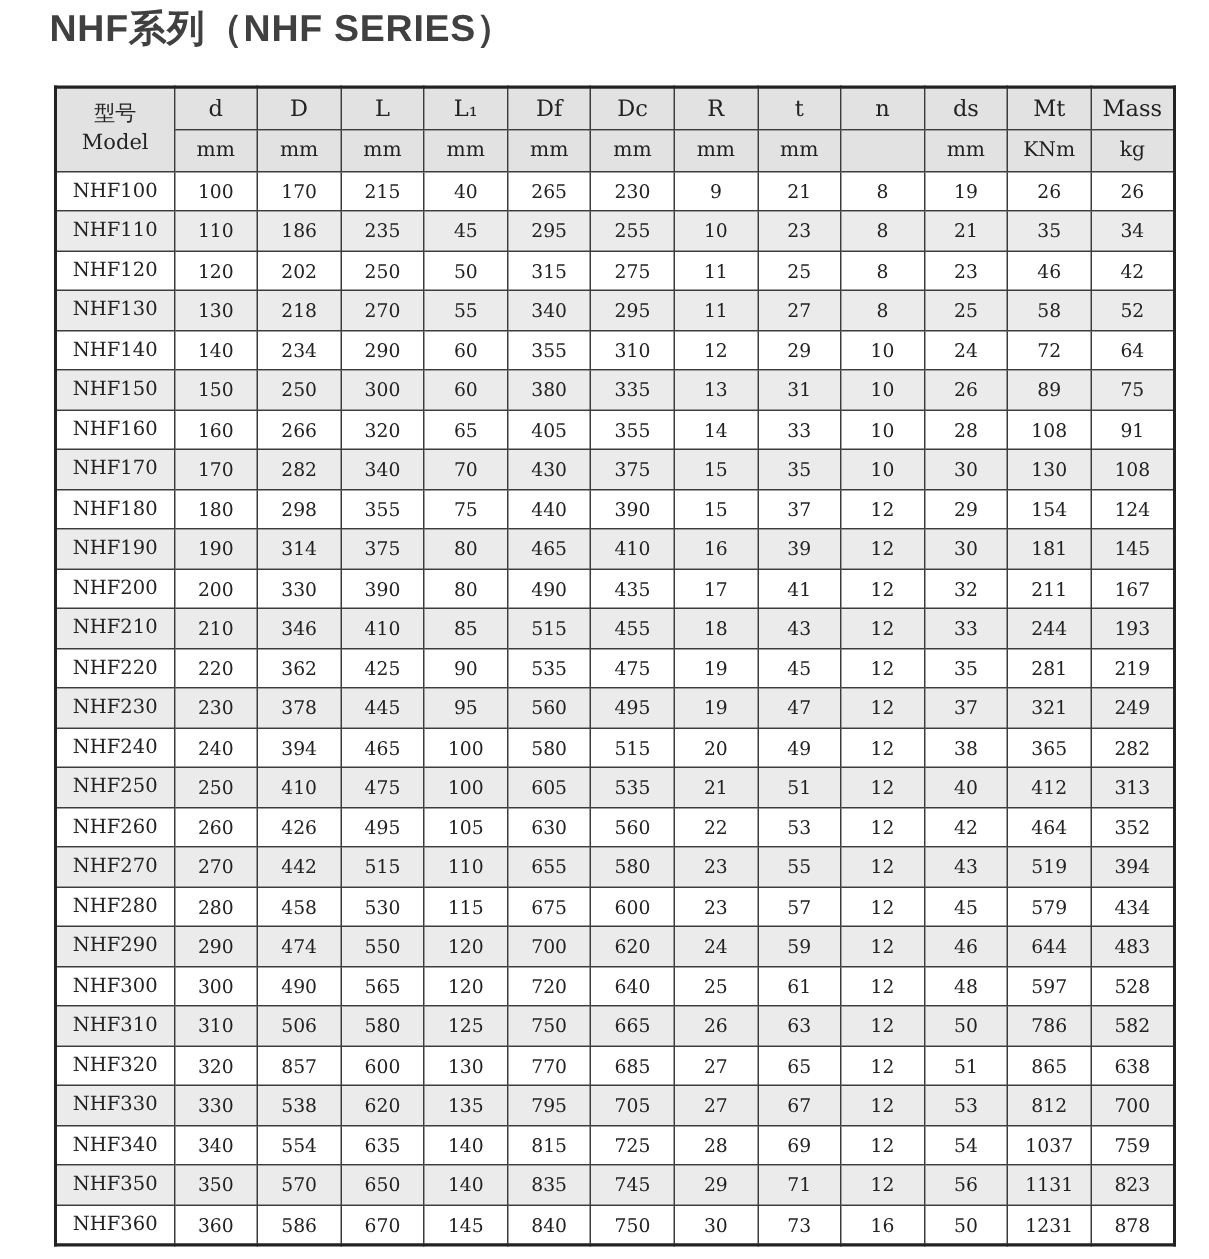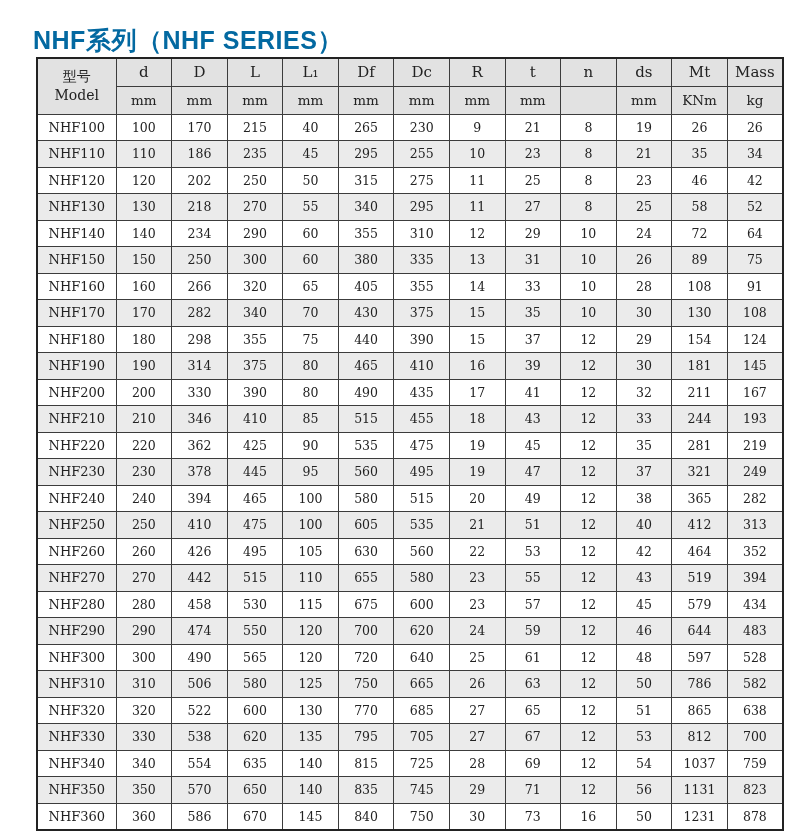--- a/index.html
+++ b/index.html
@@ -17,22 +17,21 @@
     overflow: hidden;
   }
   .page-title {
     position: absolute;
     left: 33px;
     top: 2px;
     font-family: "Liberation Sans", sans-serif;
     font-weight: bold;
     font-size: 25px;
     letter-spacing: 0.5px;
-    color: #0369a1;
-    margin-top: 22px;
+    color: #404040;
   }
   table.spec {
     position: absolute;
     left: 36px;
     top: 57px;
     width: 748px;
     border-collapse: collapse;
     table-layout: fixed;
     font-size: 12.5px;
   }
@@ -448,21 +447,21 @@
           <td>26</td>
           <td>63</td>
           <td>12</td>
           <td>50</td>
           <td>786</td>
           <td>582</td>
         </tr>
         <tr>
           <td class="model">NHF320</td>
           <td>320</td>
-          <td>522</td>
+          <td>857</td>
           <td>600</td>
           <td>130</td>
           <td>770</td>
           <td>685</td>
           <td>27</td>
           <td>65</td>
           <td>12</td>
           <td>51</td>
           <td>865</td>
           <td>638</td>

